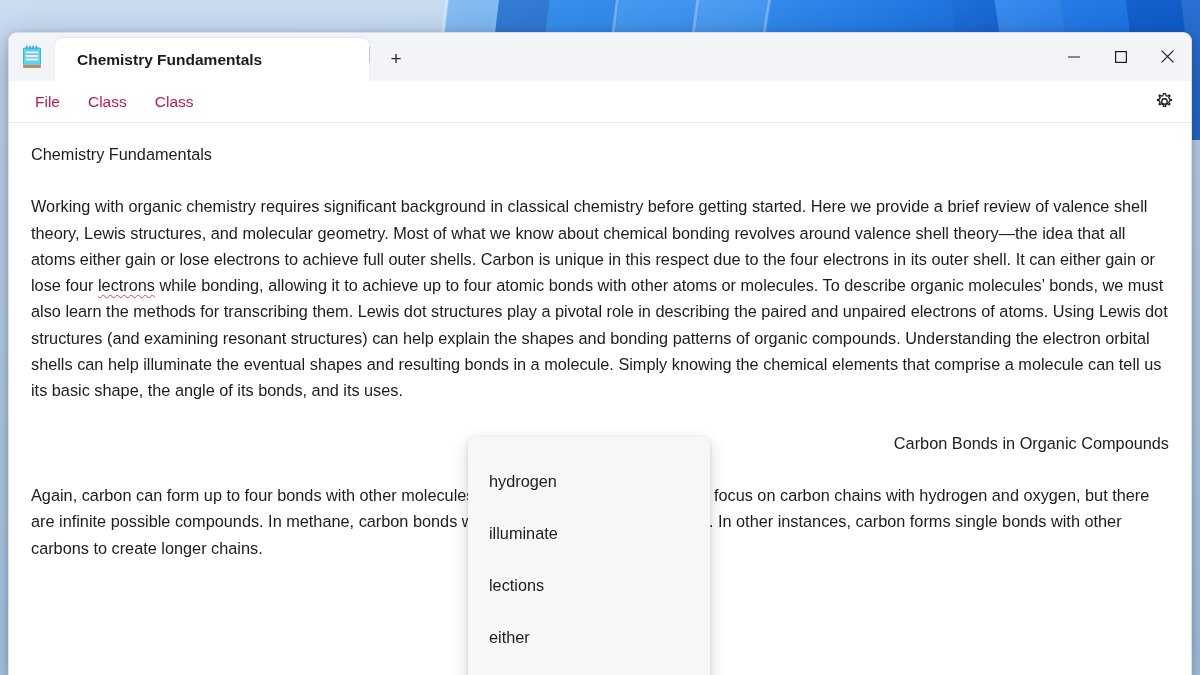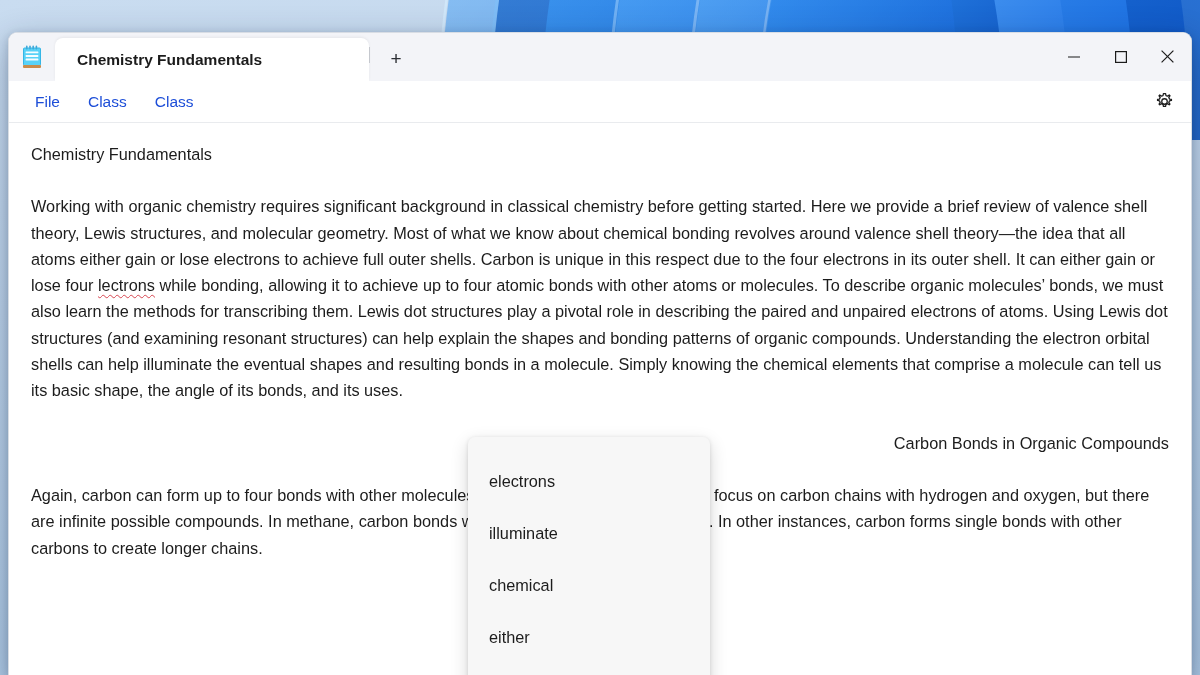--- a/index.html
+++ b/index.html
@@ -151,21 +151,21 @@
     display: flex;
     align-items: center;
     padding: 0 10px 0 12px;
     border-bottom: 1px solid #e9ebee;
     position: relative;
   }
 
   .menu-item {
     padding: 5px 14px;
     font-size: 15.5px;
-    color: #1d4ed8;
+    color: #be185d;
     border-radius: 4px;
   }
 
   .settings-btn {
     margin-left: auto;
     width: 34px; height: 30px;
     display: flex; align-items: center; justify-content: center;
     color: #1d1d1d;
   }
 
@@ -322,21 +322,21 @@
 
     <div class="doc-title">Chemistry Fundamentals</div>
 
     <p><span>Working with organic chemistry requires significant background in classical chemistry before getting started. Here we provide a brief review of valence shell theory, Lewis structures, and molecular geometry. Most of what we know about chemical bonding revolves around valence shell theory—the idea that all atoms either gain or lose electrons to achieve full outer shells. Carbon is unique in this respect due to the four electrons in its outer shell. It can either gain or lose four </span><span class="misspelled">lectrons</span><span> while bonding, allowing it to achieve up to four atomic bonds with other atoms or molecules. To describe organic molecules’ bonds, we must also learn the methods for transcribing them. Lewis dot structures play a pivotal role in describing the paired and unpaired electrons of atoms. Using Lewis dot structures (and examining resonant structures) can help explain the shapes and bonding patterns of organic compounds. Understanding the electron orbital shells can help illuminate the eventual shapes and resulting bonds in a molecule. Simply knowing the chemical elements that comprise a molecule can tell us its basic shape, the angle of its bonds, and its uses.</span></p>
 
     <p class="tight">Carbon Bonds in Organic Compounds</p>
 
     <p>Again, carbon can form up to four bonds with other molecules. In organic chemistry, we mainly focus on carbon chains with hydrogen and oxygen, but there are infinite possible compounds. In methane, carbon bonds with four hydrogen in single bonds. In other instances, carbon forms single bonds with other carbons to create longer chains.</p>
 
     <div id="suggestions">
-      <div class="suggestion">electrons</div>
+      <div class="suggestion">hydrogen</div>
       <div class="suggestion">illuminate</div>
-      <div class="suggestion">chemical</div>
+      <div class="suggestion">lections</div>
       <div class="suggestion">either</div>
       <div class="suggestion">electron’s</div>
     </div>
 
   </div>
 </div>
 
 </body></html>

